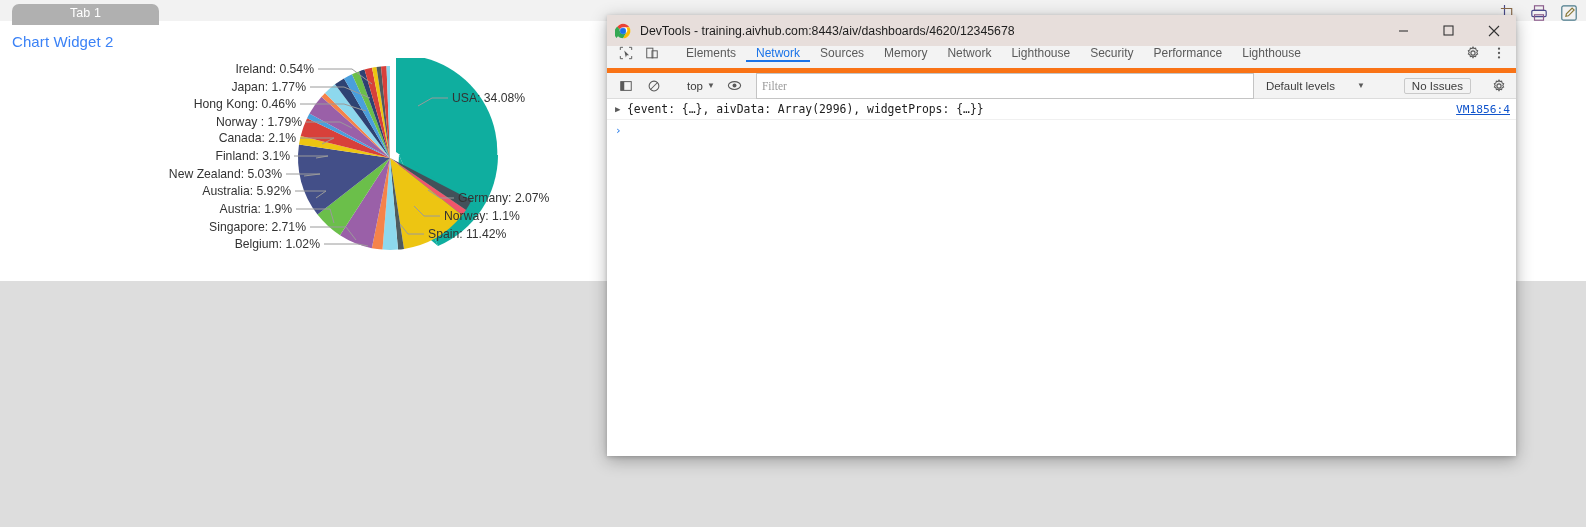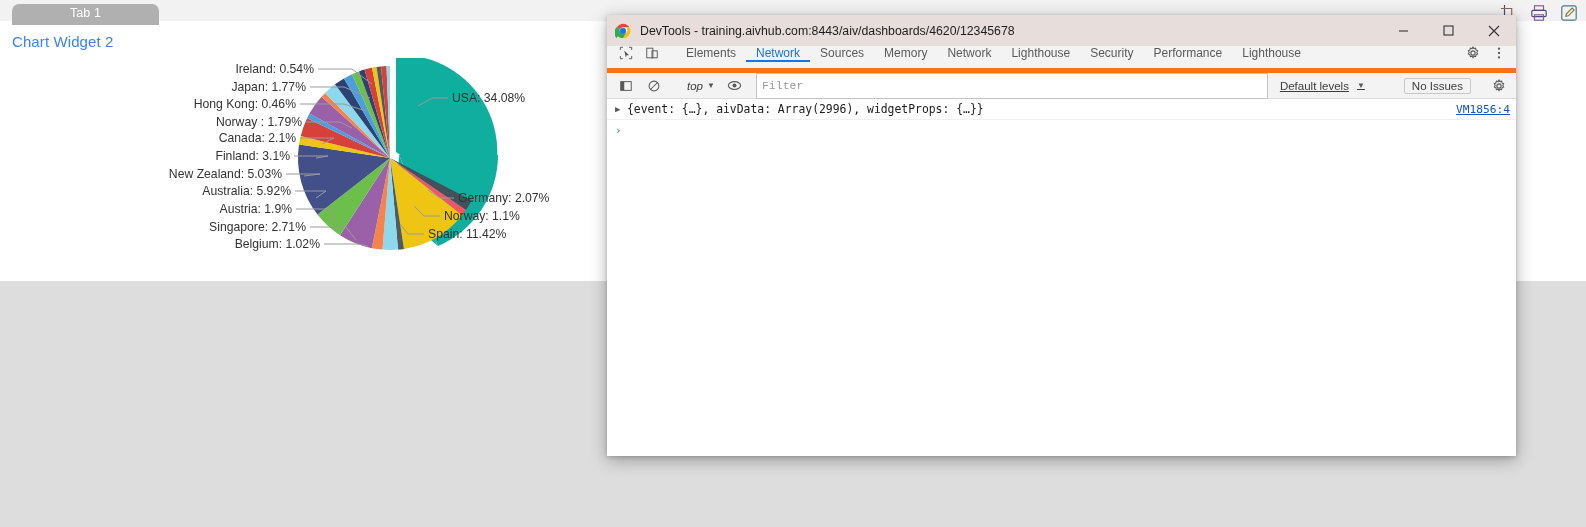--- a/index.html
+++ b/index.html
@@ -116,34 +116,34 @@
   
   .dt-constoolbar {
     height: 26px; background: #f3f3f3;
     border-bottom: 1px solid #dcdcdc;
     display: flex; align-items: center;
     padding: 0 4px 0 6px; gap: 2px;
   }
   .ctx-select {
     display: flex; align-items: center; gap: 4px;
     font-size: 11.5px; color: #3c3c3c;
-    padding: 0 5px; height: 18px; white-space: nowrap; font-style: italic;
+    padding: 0 5px; height: 18px; white-space: nowrap;
   }
   .caret { font-size: 8px; color: #5a5a5a; line-height: 1; }
   .filter-input {
     flex: 1 1 auto; height: 19px; margin: 0 6px;
     background: #ffffff; border: 1px solid #c4c4c4;
     font-size: 11.5px; color: #303030;
     padding: 12px 5px; line-height: 17px;
-    font-family: Liberation Mono, monospace;
+    font-family: Liberation Serif, serif;
   }
   .filter-input::placeholder { color: #9a9a9a; }
   .levels {
-    display: flex; align-items: center; gap: 8px;
-    font-size: 11.5px; color: #3c3c3c; padding: 0 4px; white-space: nowrap; text-decoration: underline;
+    display: flex; align-items: center; gap: 22px;
+    font-size: 11.5px; color: #3c3c3c; padding: 0 4px; white-space: nowrap;
   }
   .issues-btn {
     font-size: 11.5px; color: #3c3c3c;
     border: 1px solid #c9c9c9; border-radius: 2px;
     padding: 1px 7px; background: #f3f3f3; white-space: nowrap;
     margin-left: 20px;
   }
 
   
   .dt-console { background: #ffffff; height: 355px; position: relative; }

